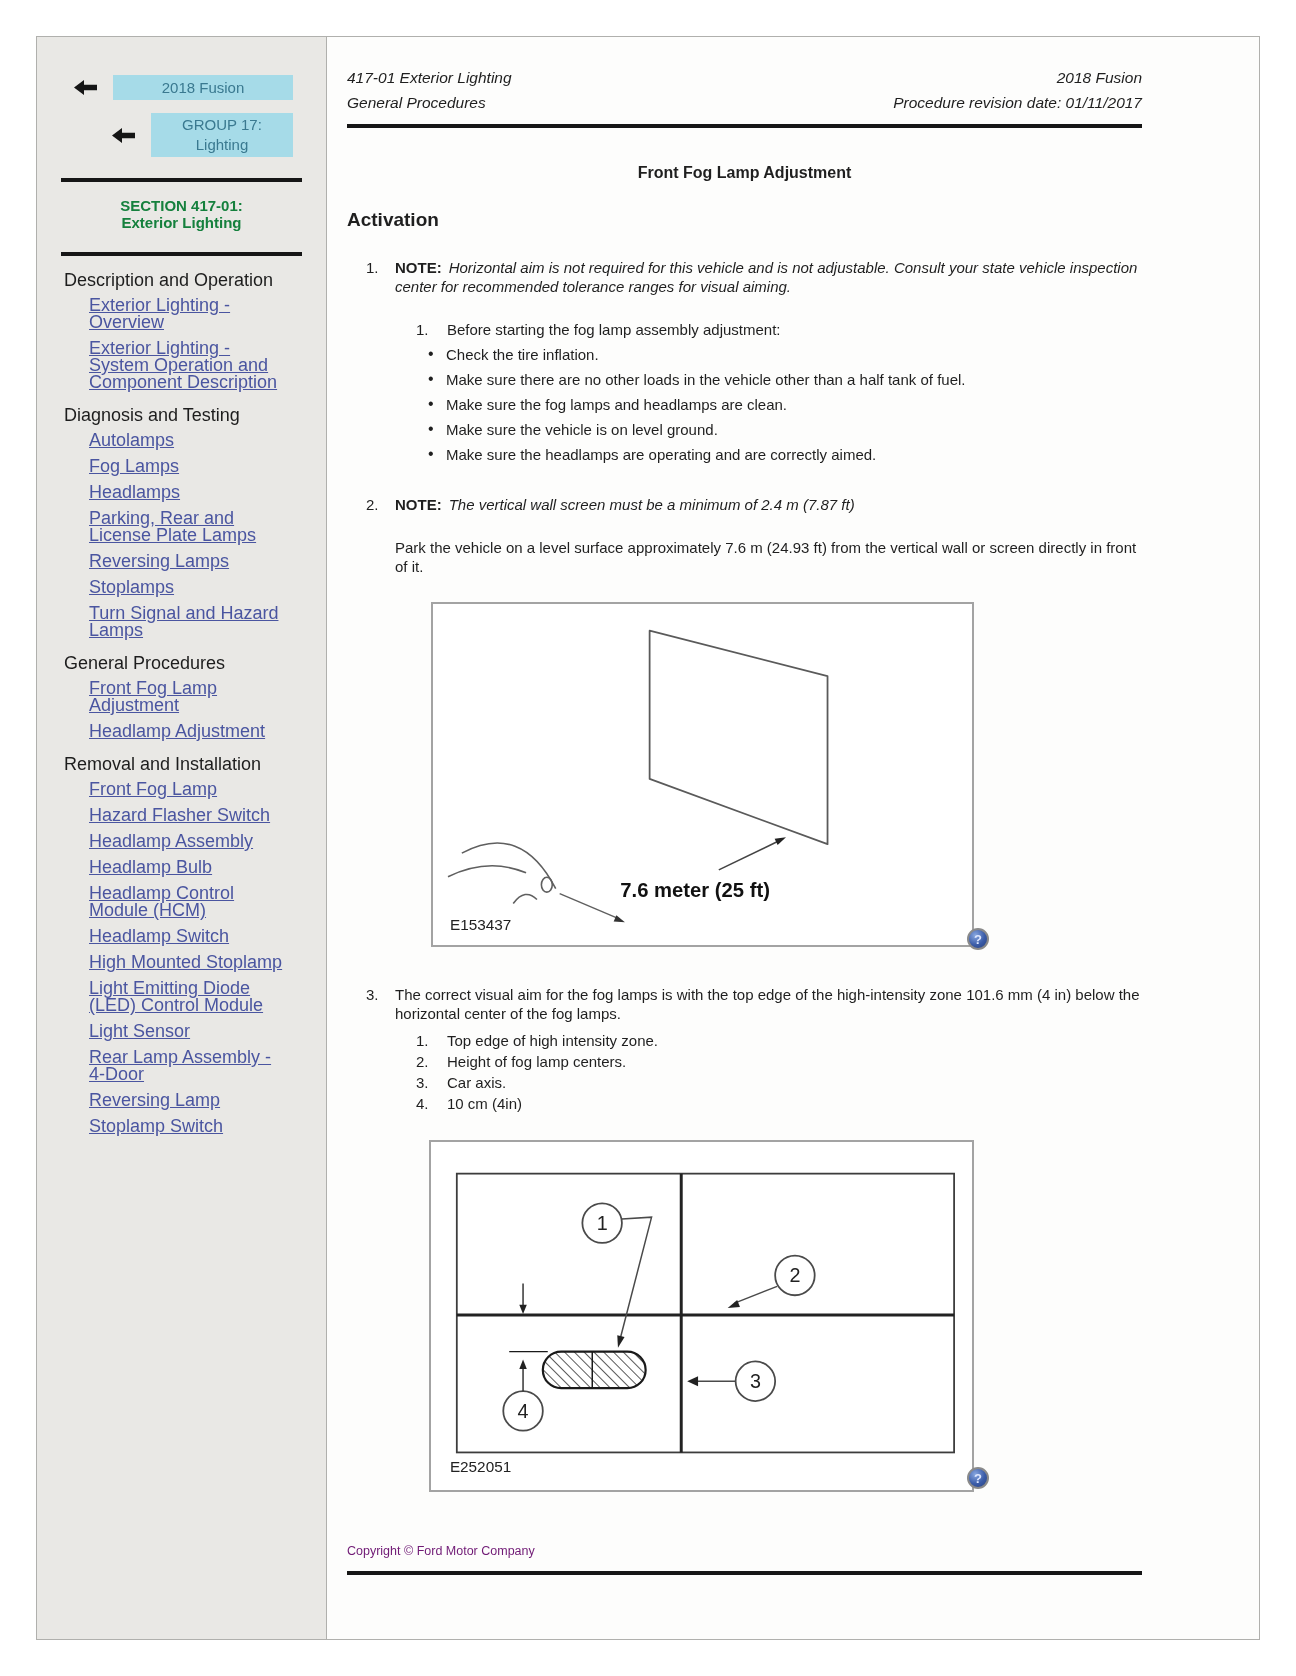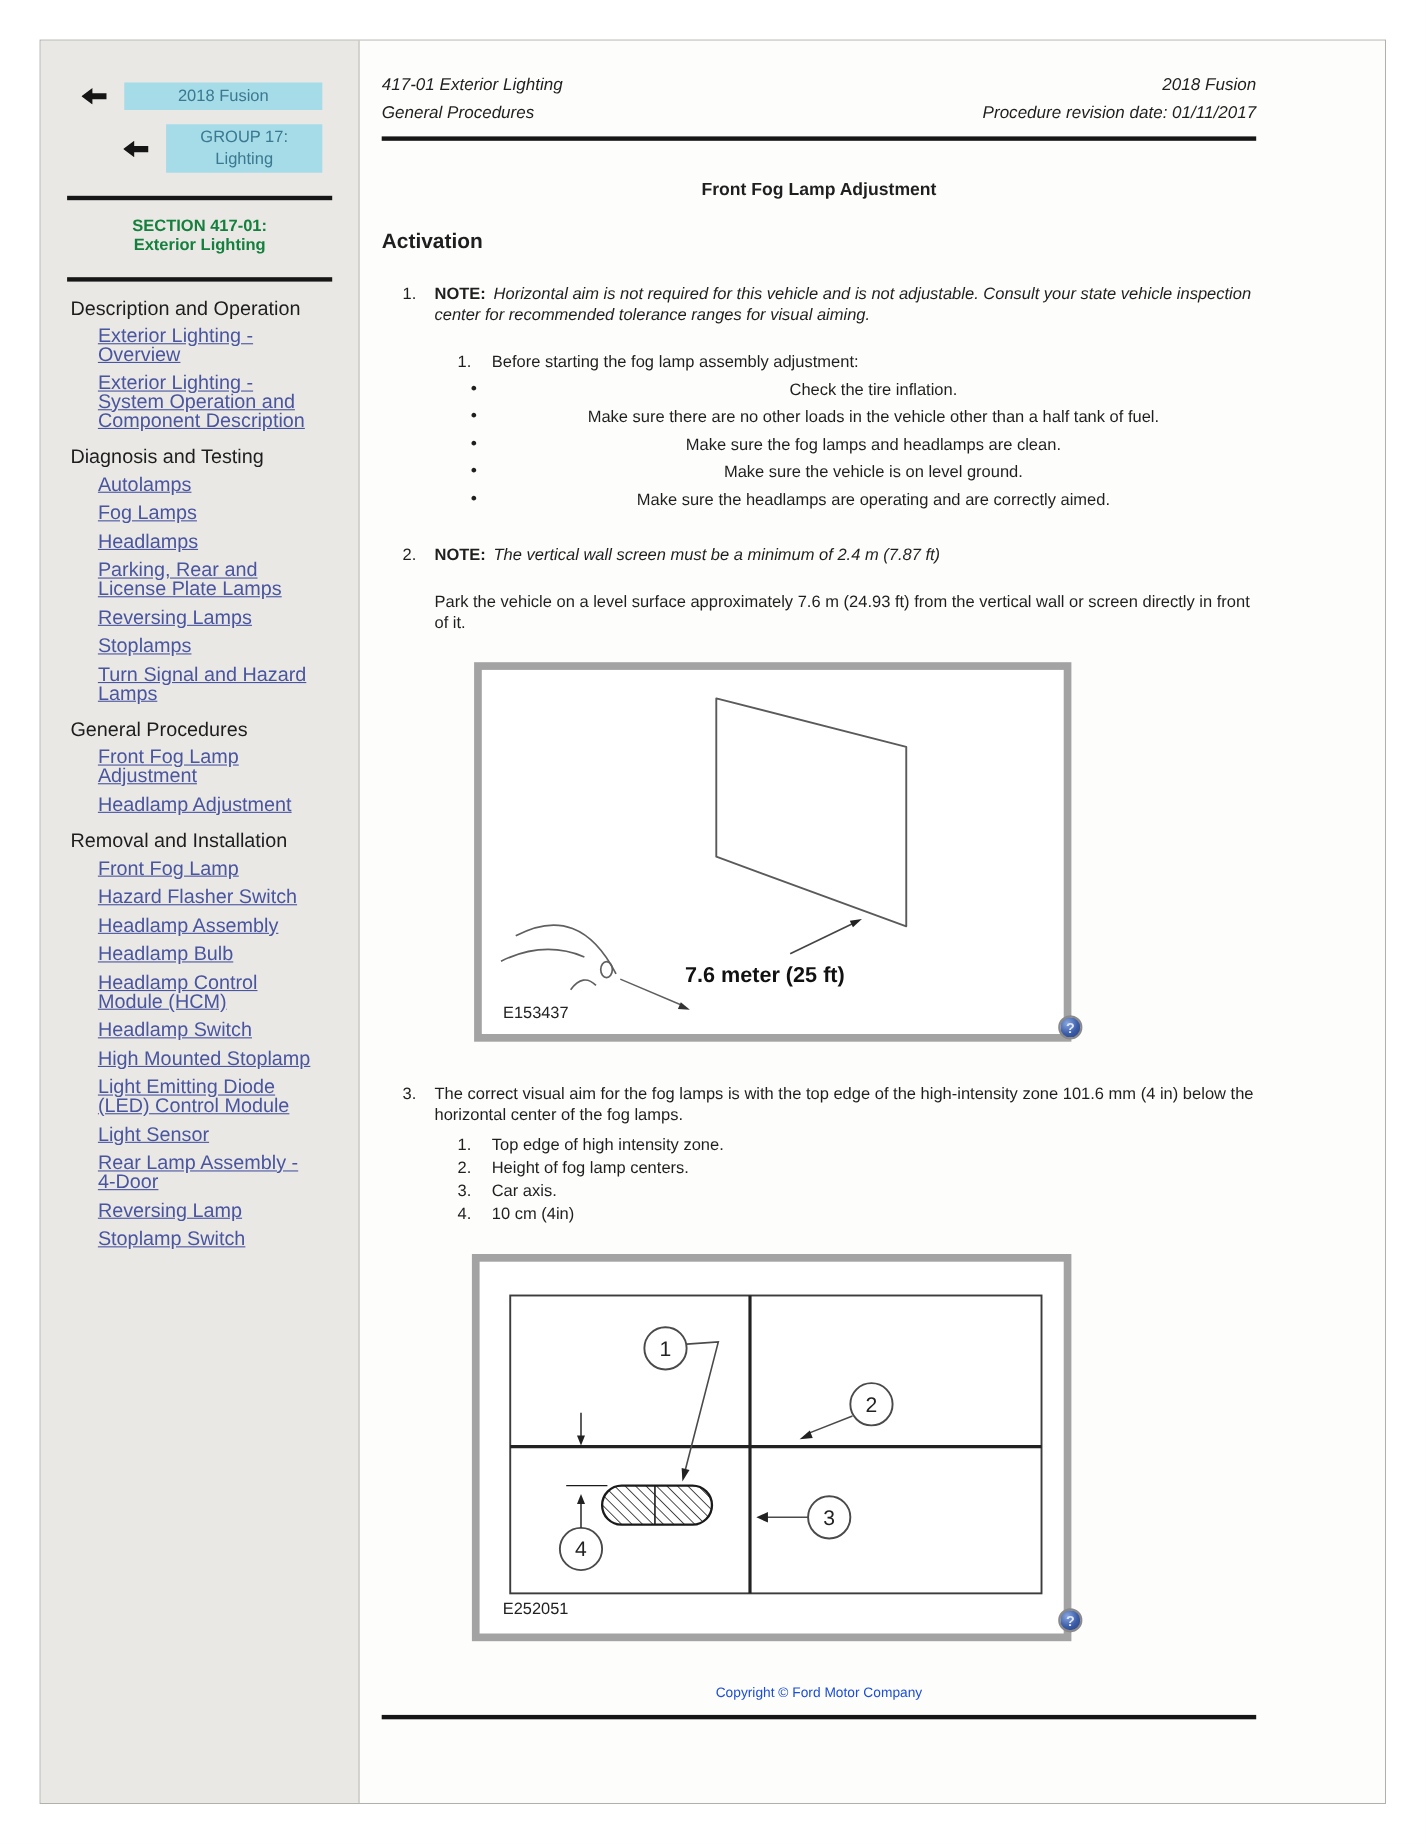--- a/index.html
+++ b/index.html
@@ -42,38 +42,38 @@
   .title { text-align:center; font-size:16px; font-weight:bold; margin:36px 0 0 0; }
   .activation { font-size:19px; font-weight:bold; margin:27px 0 0 0; }
   .step { display:flex; margin-top:27px; padding-left:19px; font-size:15px; line-height:19px; }
   .step-num { width:29px; flex-shrink:0; }
   .step-body { flex:1; }
   .note-label { font-weight:bold; margin-right:7px; }
   .note-text { font-style:italic; }
   .substep { display:flex; margin-top:24px; padding-left:21px; }
   .substep .sub-num { width:31px; flex-shrink:0; }
   ul.bullets { list-style:none; margin:0; padding:0; }
-  ul.bullets li { position:relative; padding-left:51px; margin-top:7px; line-height:18px;text-align:center; }
+  ul.bullets li { position:relative; padding-left:51px; margin-top:7px; line-height:18px; }
   ul.bullets li::before { content:"\2022"; position:absolute; left:33px; top:-1px; font-size:16px; }
   .para { margin-top:24px; }
   .sub-ol { margin-top:8px; }
   .sub-ol .substep { margin-top:1px; padding-left:21px; line-height:20px; }
   
-  .figure { position:relative; background:#ffffff; border:7px solid #a3a3a3; }
+  .figure { position:relative; background:#ffffff; border:2px solid #a3a3a3; }
   .fig1 { width:543px; height:345px; margin:26px 0 0 36px; }
   .fig2 { width:545px; height:352px; margin:26px 0 0 34px; }
   .figure svg { display:block; width:100%; height:100%; }
   .help-icon {
     position:absolute; right:-17px; bottom:-5px; width:22px; height:22px; border-radius:50%;
     background:radial-gradient(circle at 35% 30%, #88a7e0 0%, #3b5ca8 55%, #27407e 100%);
     border:2px solid #8a8a8a; color:#dfe8ff; font-size:13px; font-weight:bold;
     display:flex; align-items:center; justify-content:center; cursor:pointer;
   }
   .fig-stroke { stroke:#5f5f5f; fill:none; stroke-width:1.6; }
-  .copyright { text-align:center; font-size:12.5px; margin-top:40px; color:#1d4ed8; }
+  .copyright { text-align:left; font-size:12.5px; margin-top:52px; color:#701a75; }
   .bottom-rule { height:4px; background:#161616; margin-top:13px; }
 </style>
 </head>
 <body>
 
 <div class="page">
 
   <aside class="sidebar">
     <div class="side-row">
       <span class="back-arrow">

